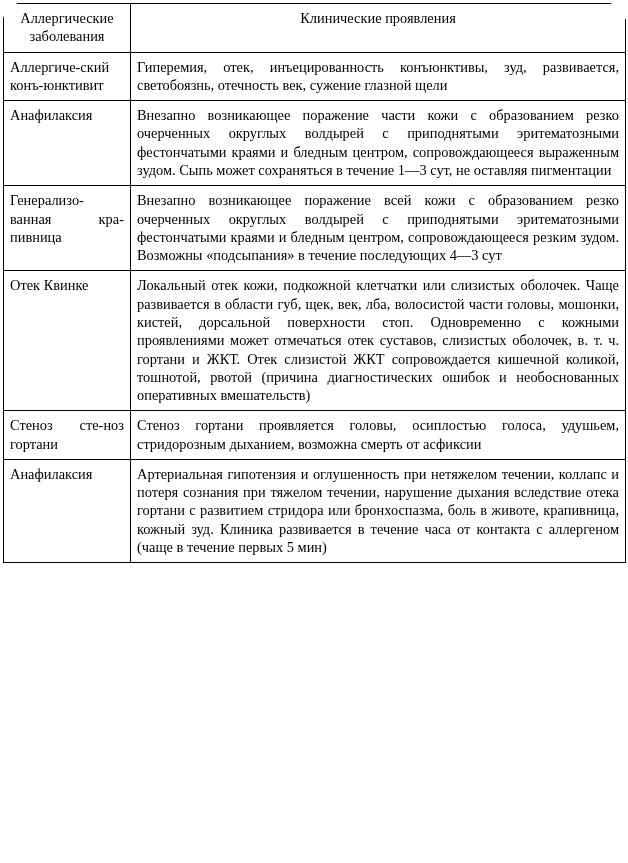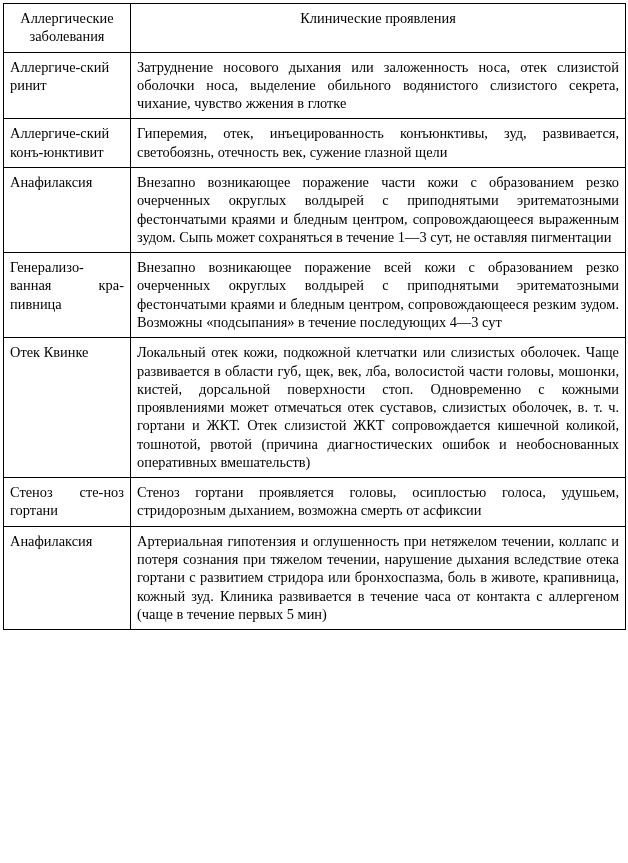--- a/index.html
+++ b/index.html
@@ -11,20 +11,21 @@
     width: 628px;
     height: 863px;
     font-family: "Liberation Serif", serif;
     color: #000000;
   }
   .page {
     width: 628px;
     height: 863px;
     position: relative;
     overflow: hidden;
+    border-radius: 31px;
   }
   table.doc-table {
     border-collapse: collapse;
     width: 622px;
     margin: 3px 3px 0 3px;
     table-layout: fixed;
   }
   table.doc-table td,
   table.doc-table th {
     border: 1px solid #000000;
@@ -81,28 +82,20 @@
           <span class="head-inner">Аллергические заболевания</span>
         </th>
         <th class="head-cell">
           <span class="head-inner">Клинические проявления</span>
         </th>
       </tr>
     </thead>
     <tbody>
       <tr>
         <td class="disease-cell">
-          <span class="just just-last-left">Аллергиче-ский ринит</span>
-        </td>
-        <td class="manifest-cell">
-          <span class="just just-last-left">Затруднение носового дыхания или заложенность носа, отек слизистой оболочки носа, выделение обильного водянистого слизистого секрета, чихание, чувство жжения в глотке</span>
-        </td>
-      </tr>
-      <tr>
-        <td class="disease-cell">
           <span class="just just-last-left">Аллергиче-ский конъ-юнктивит</span>
         </td>
         <td class="manifest-cell">
           <span class="just just-last-left">Гиперемия, отек, инъецированность конъюнктивы, зуд, развивается, светобоязнь, отечность век, сужение глазной щели</span>
         </td>
       </tr>
       <tr>
         <td class="disease-cell">
           <span class="just just-last-left">Анафилаксия</span>
         </td>

